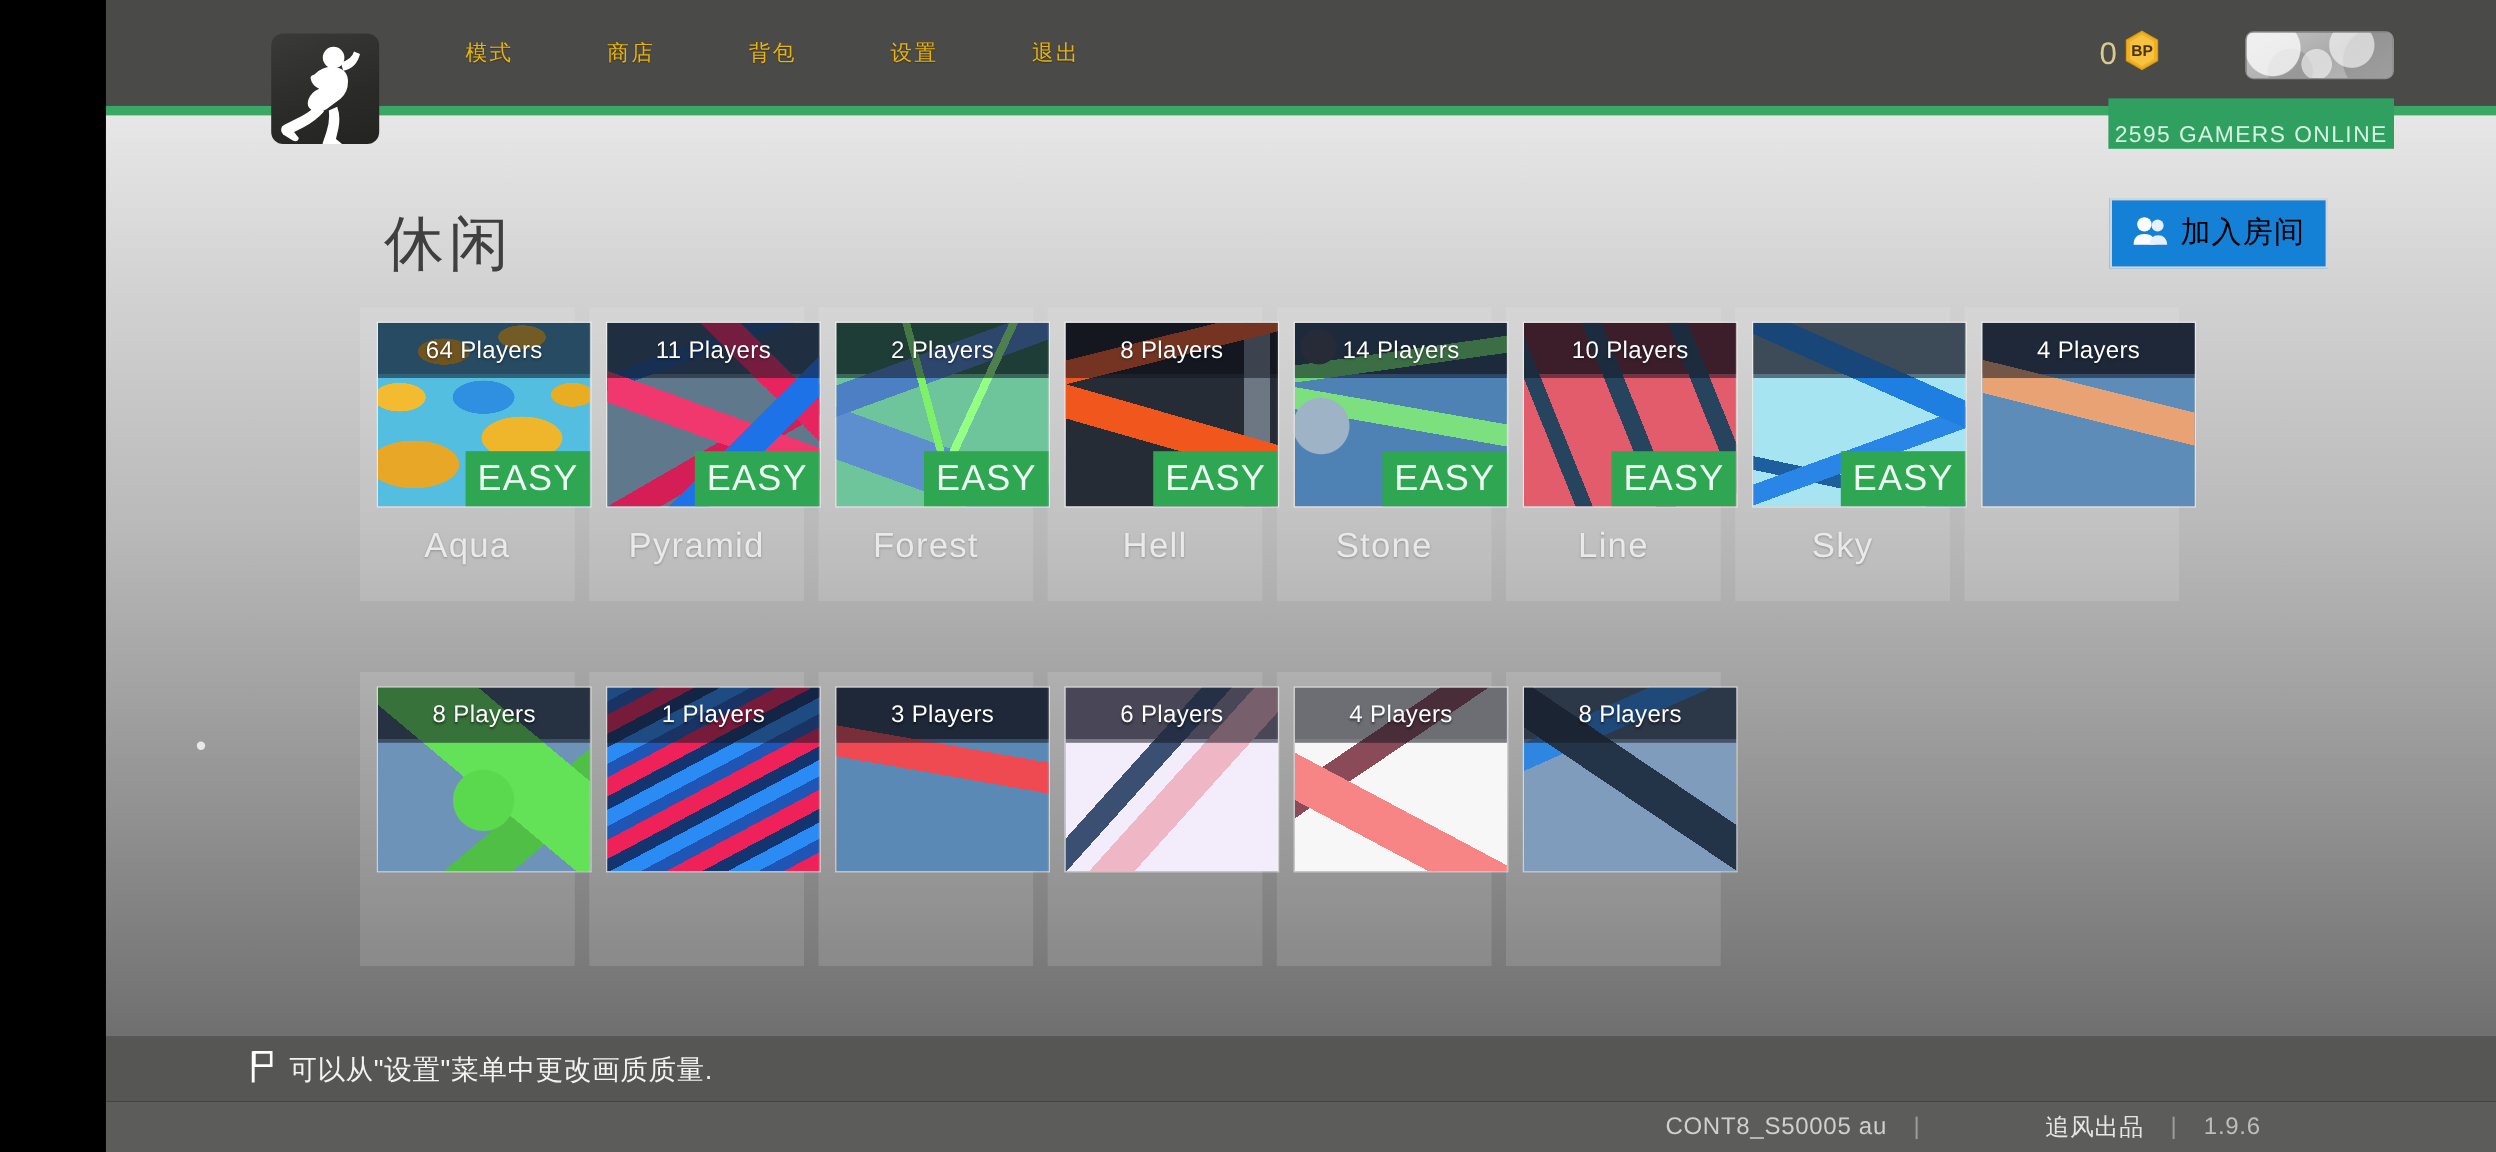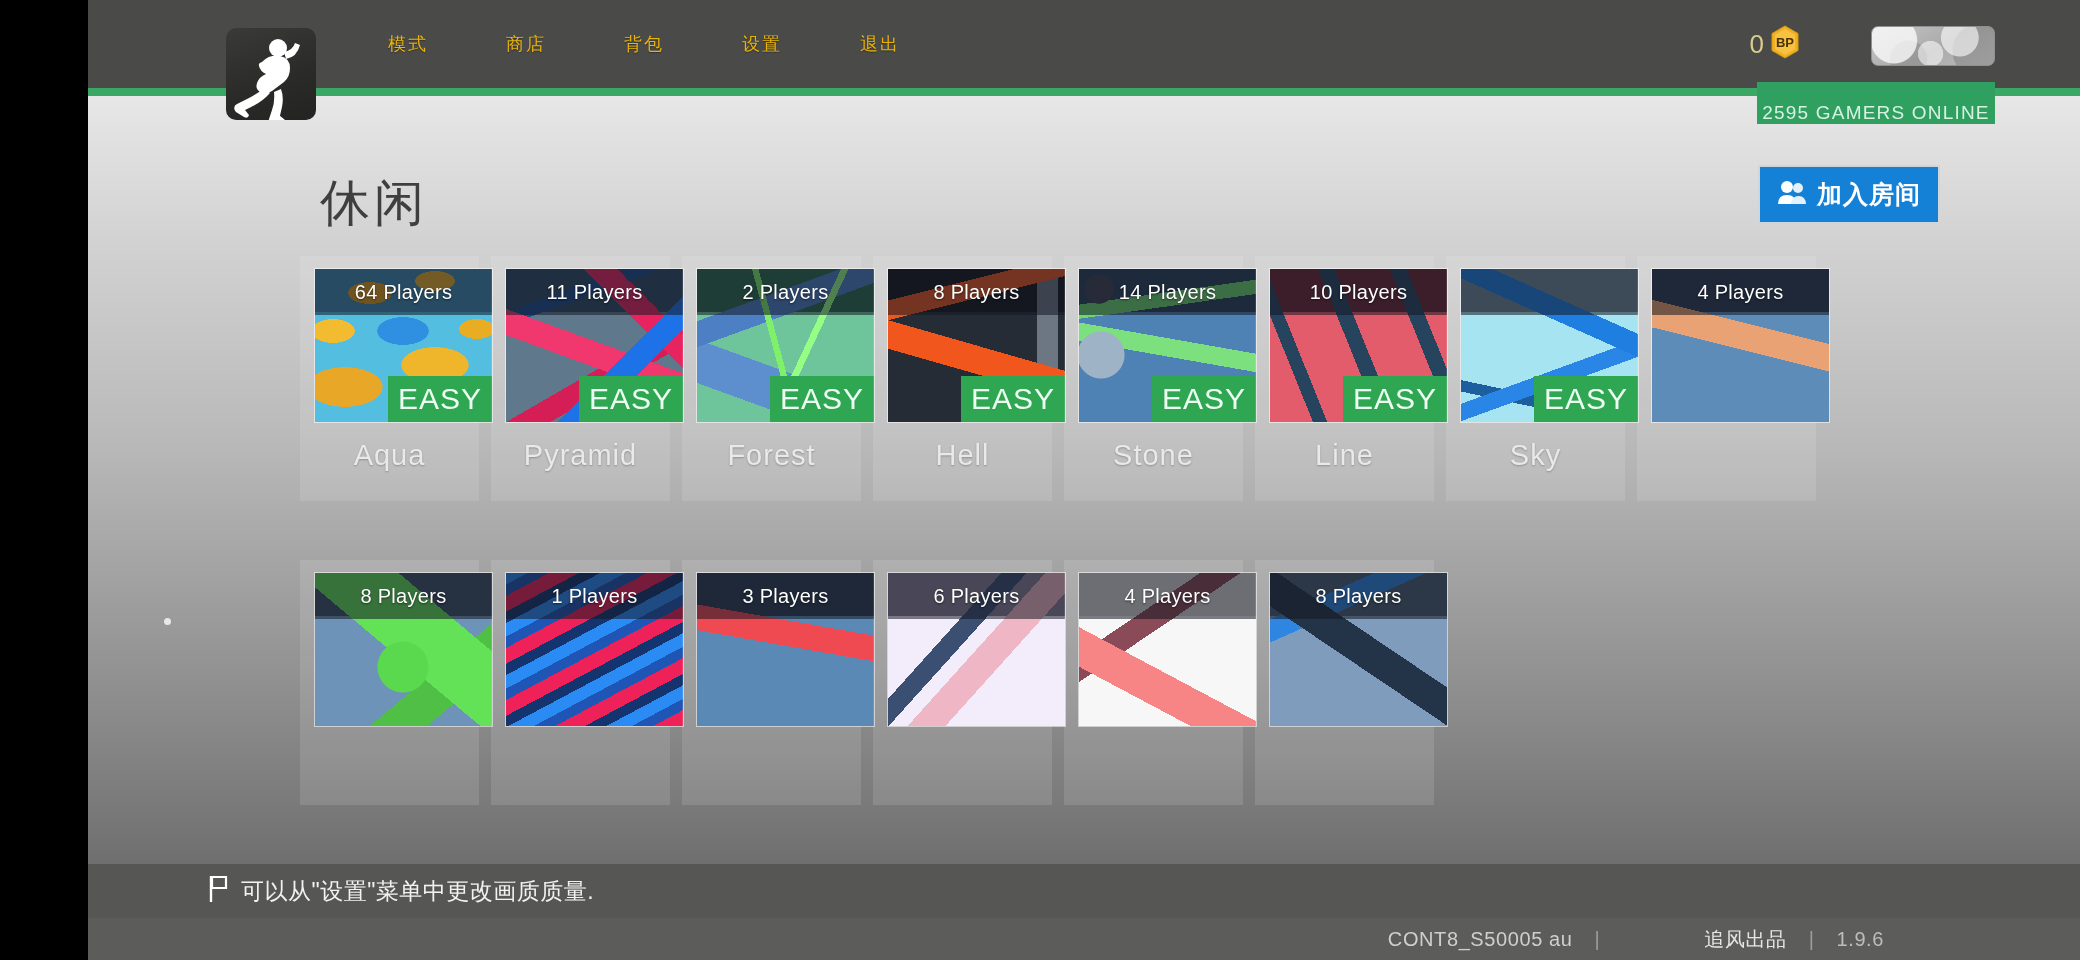--- a/index.html
+++ b/index.html
@@ -100,21 +100,21 @@
     position:absolute; left:0; top:0;
     font-size:50px; color:#3f3f3f; letter-spacing:4px; line-height:1;margin-left:20px;
   }
   .join-btn{
     position:absolute; right:0; top:-13px;
     width:182px; height:59px;
     background:#1581d6; border:2px solid #cfd5d8;
     display:flex; align-items:center; justify-content:center; gap:10px;
     cursor:pointer;
   }
-  .join-label{ color:#ffffff; font-size:25px; letter-spacing:1px; line-height:1;font-weight:bold; }
+  .join-label{ color:#000000; font-size:25px; letter-spacing:1px; line-height:1; }
 
   
   .map-grid{
     position:absolute; left:212px; top:160px;
     width:1640px; height:608px;
     display:flex; flex-wrap:wrap; gap:0 12px;
   }
   .map-card{
     width:157px; height:245px;
     background:rgba(255,255,255,.12);

